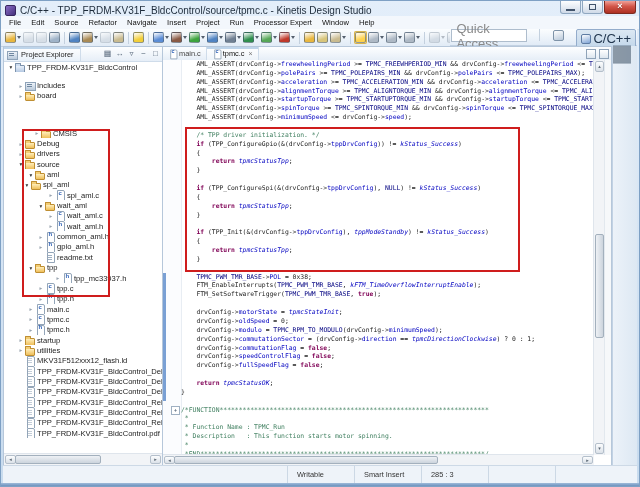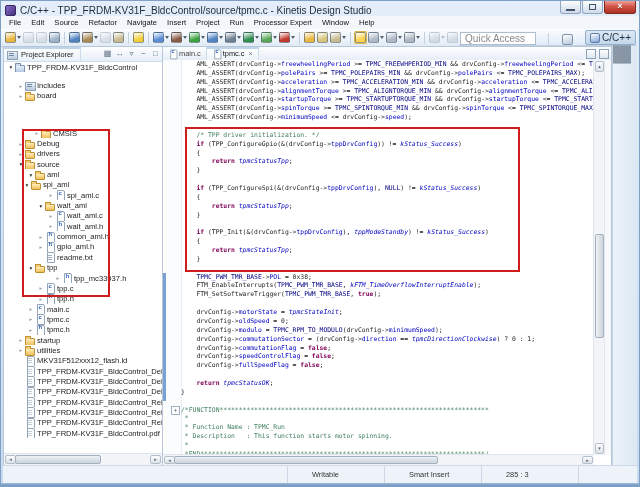--- a/index.html
+++ b/index.html
@@ -31,22 +31,22 @@
   .toolbar{position:absolute;top:28px;left:0;right:145px;height:17px;
            background:linear-gradient(#fbfdfe,#e1ebf6);border-bottom:1px solid #c2d1e2;
            display:flex;align-items:center;padding-left:3px;overflow:hidden;}
   .tbtn{height:13px;display:flex;align-items:center;justify-content:center;padding:0 1px;border-radius:2px;}
   .tbtn.on{background:#fbe9a8;box-shadow:inset 0 0 0 1px #d8b44e;}
   .tbtn.dim{opacity:.38;}
   .tico{width:9px;height:9px;border-radius:2px;}
   .dd{width:0;height:0;border-left:2.5px solid transparent;border-right:2.5px solid transparent;
       border-top:3px solid #55606e;margin-left:1px;}
   .tsep{width:1px;height:12px;background:#c3d0de;margin:0 3px;flex:none;}
-  .qawrap{position:absolute;top:28px;right:2px;height:16px;display:flex;align-items:flex-end;gap:12px;
-          font-size:10px;background:linear-gradient(#fbfdfe,#e1ebf6);border-bottom:1px solid #c2d1e2;padding:0 1px;}
+  .qawrap{position:absolute;top:28px;right:2px;height:16px;display:flex;align-items:flex-start;gap:12px;
+          font-size:13px;background:linear-gradient(#fbfdfe,#e1ebf6);border-bottom:1px solid #c2d1e2;padding:0 1px;}
   .quick{width:70px;height:11px;background:#fff;border:1px solid #aebdcd;color:#8a8a8a;
          display:flex;align-items:center;padding-left:4px;}
   .vsep{width:1px;height:12px;background:#c3d0de;}
   .pob{width:12px;height:12px;display:flex;align-items:center;justify-content:center;}
   .pob .tico{background:linear-gradient(160deg,#fff,#b9c9da);border:1px solid #7e93a8;}
   .pbtn{display:flex;align-items:center;gap:2px;background:linear-gradient(#dce8f3,#c3d7ea);
         border:1px solid #93accb;border-radius:2px;padding:1px 4px;color:#21364e;}
   .pbtn .tico{width:8px;height:8px;background:linear-gradient(160deg,#fff,#7ea4d6);border:1px solid #5e7ca3;}
   
   .mainarea{position:absolute;top:45px;left:2px;right:2px;bottom:20px;background:#dbe6f2;}
@@ -124,21 +124,21 @@
           border:1px solid #a3b0bd;border-radius:2px;}
   
   .rstrip{position:absolute;right:0;top:0;width:24px;bottom:0;
           background:linear-gradient(90deg,#ecf2f9,#dde8f3);border-left:1px solid #c2d2e4;}
   .rico{width:11px;height:11px;margin:3px auto 0;border-radius:2px;}
   .rsep{width:16px;height:1px;background:#c3d0de;margin:5px auto 2px;}
   
   .statusbar{position:absolute;left:2px;right:2px;bottom:3px;height:17px;background:#eef3f9;
              border-top:1px solid #cdd9e6;display:flex;align-items:stretch;font-size:7.4px;color:#333;}
   .sspacer{width:284px;flex:none;}
-  .scell{display:flex;align-items:center;padding:0 24px;border-left:1px solid #ccd8e5;min-width:48px;}
+  .scell{display:flex;align-items:center;padding:0 9px;border-left:1px solid #ccd8e5;min-width:48px;}
   .scell:last-child{border-right:1px solid #ccd8e5;}
   .bframe{position:absolute;left:0;right:0;bottom:0;height:3px;background:linear-gradient(#9fbad9,#6e93bf);}
   
   .hlbox{position:absolute;border:2px solid #cf1d1d;z-index:50;}
 </style>
 </head>
 <body>
 
 <div class="win">
 

